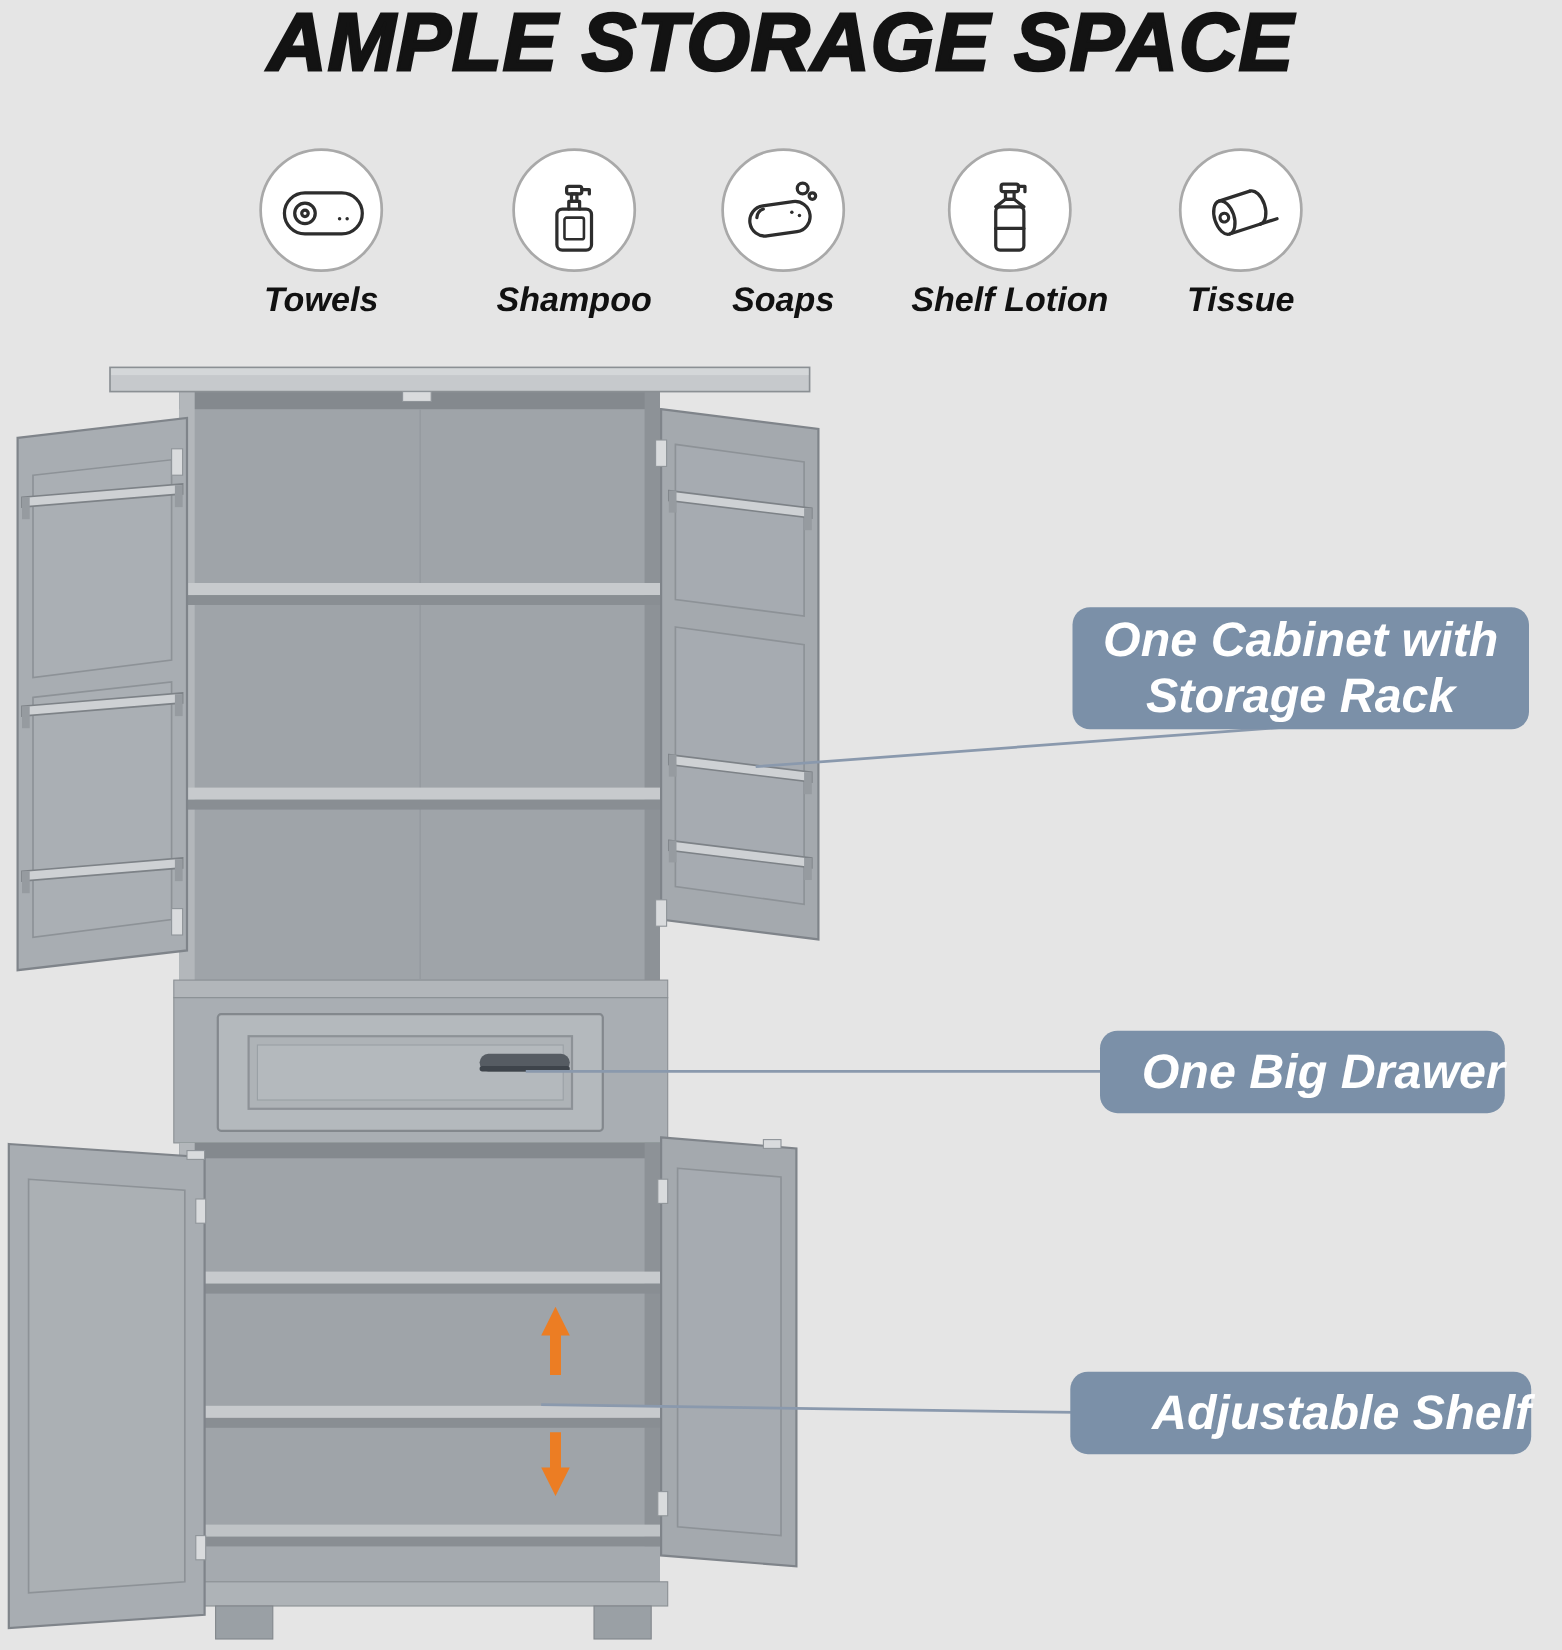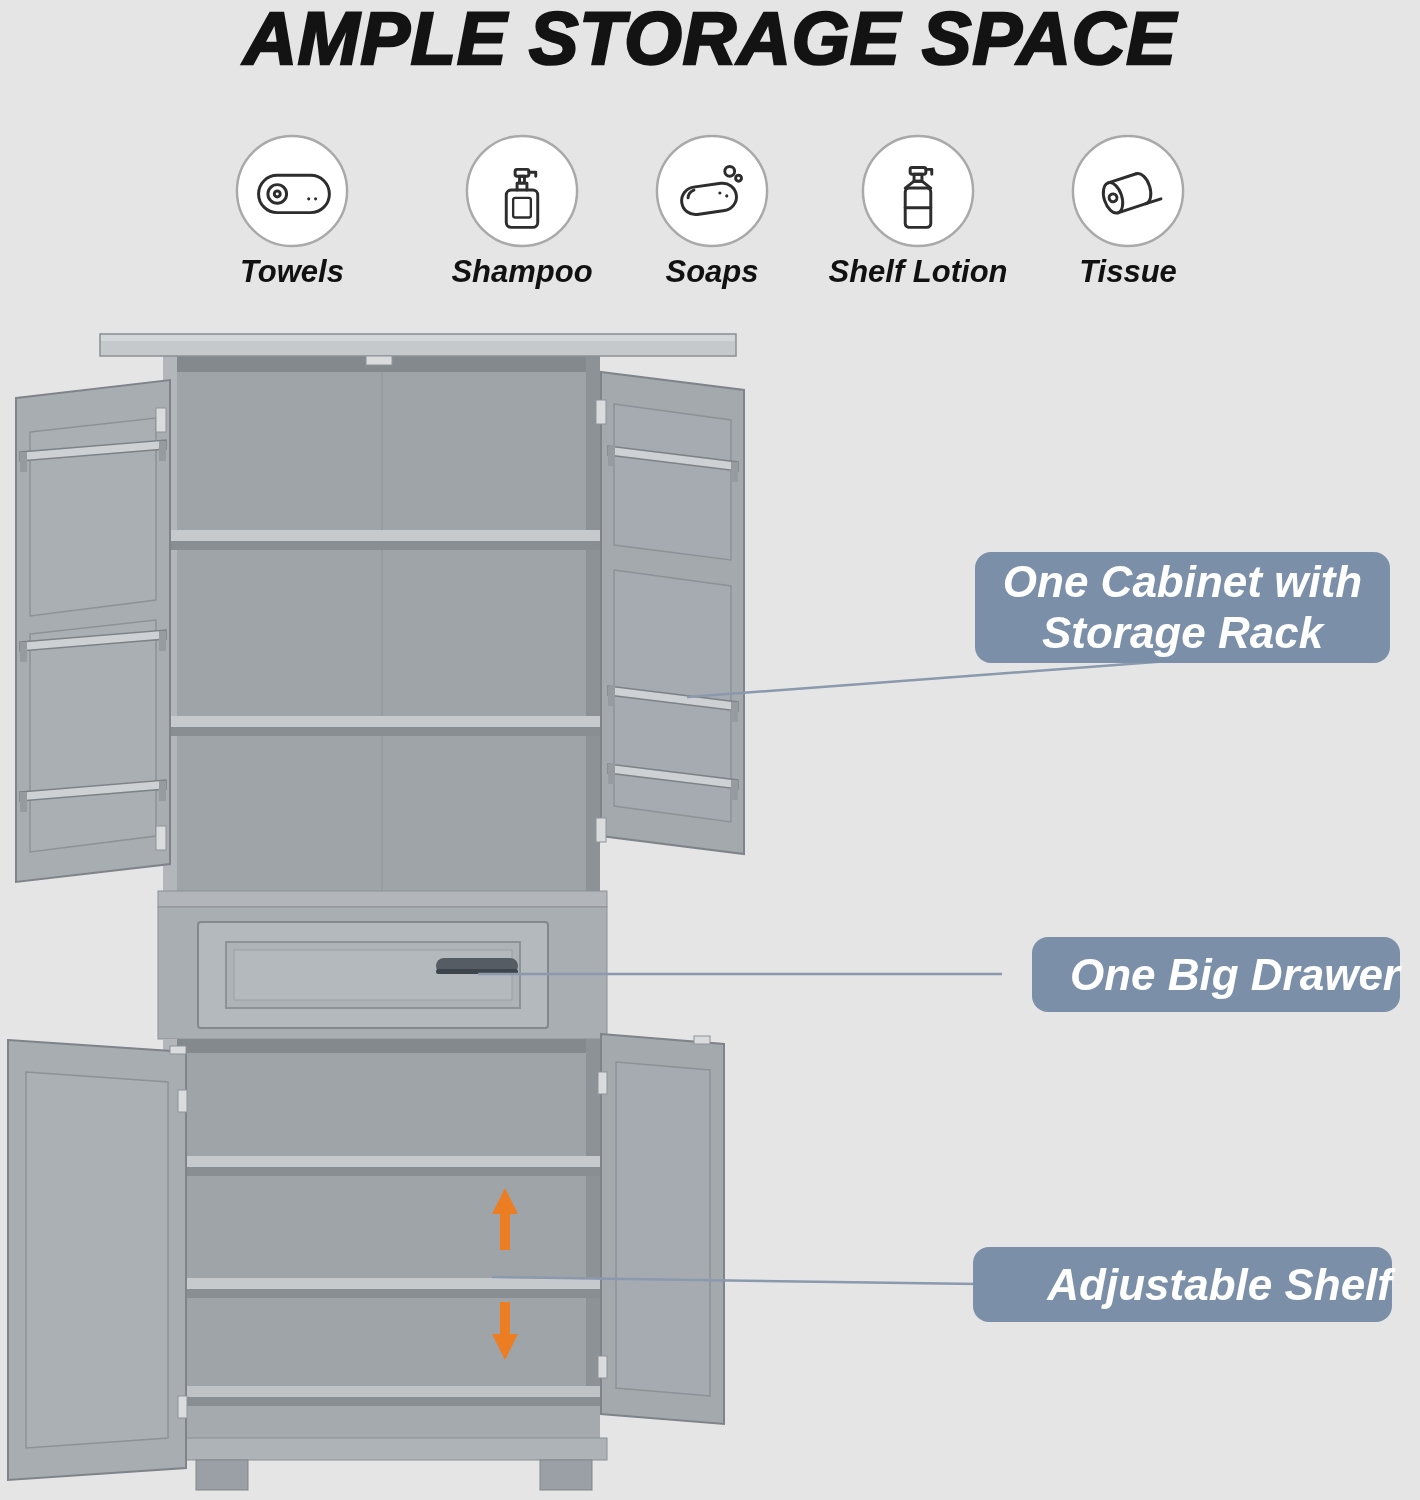--- a/index.html
+++ b/index.html
@@ -28,21 +28,21 @@
   }
 
   .scene{position:absolute;left:0;top:0;}
 
   .callout{
     position:absolute;background:var(--callout-bg);color:var(--callout-text);
     border-radius:16px;display:flex;align-items:center;justify-content:flex-end;
     text-align:center;font-weight:700;
   }
   .c1{left:975px;top:552px;width:415px;height:111px;font-size:44px;line-height:1.15;}
-  .c2{left:1032px;top:937px;width:368px;height:75px;font-size:44px;}
+  .c2{left:1000px;top:937px;width:368px;height:75px;font-size:44px;}
   .c3{left:973px;top:1247px;width:419px;height:75px;font-size:44px;}
 
   .icon-circle{fill:#ffffff;stroke:#a9a9a9;stroke-width:2.5;}
   .ink{fill:none;stroke:#2d2d2d;stroke-width:3;stroke-linecap:round;stroke-linejoin:round;}
   .dot{fill:#2d2d2d;stroke:none;}
 </style>
 </head>
 <body>
 
 <div class="canvas">

